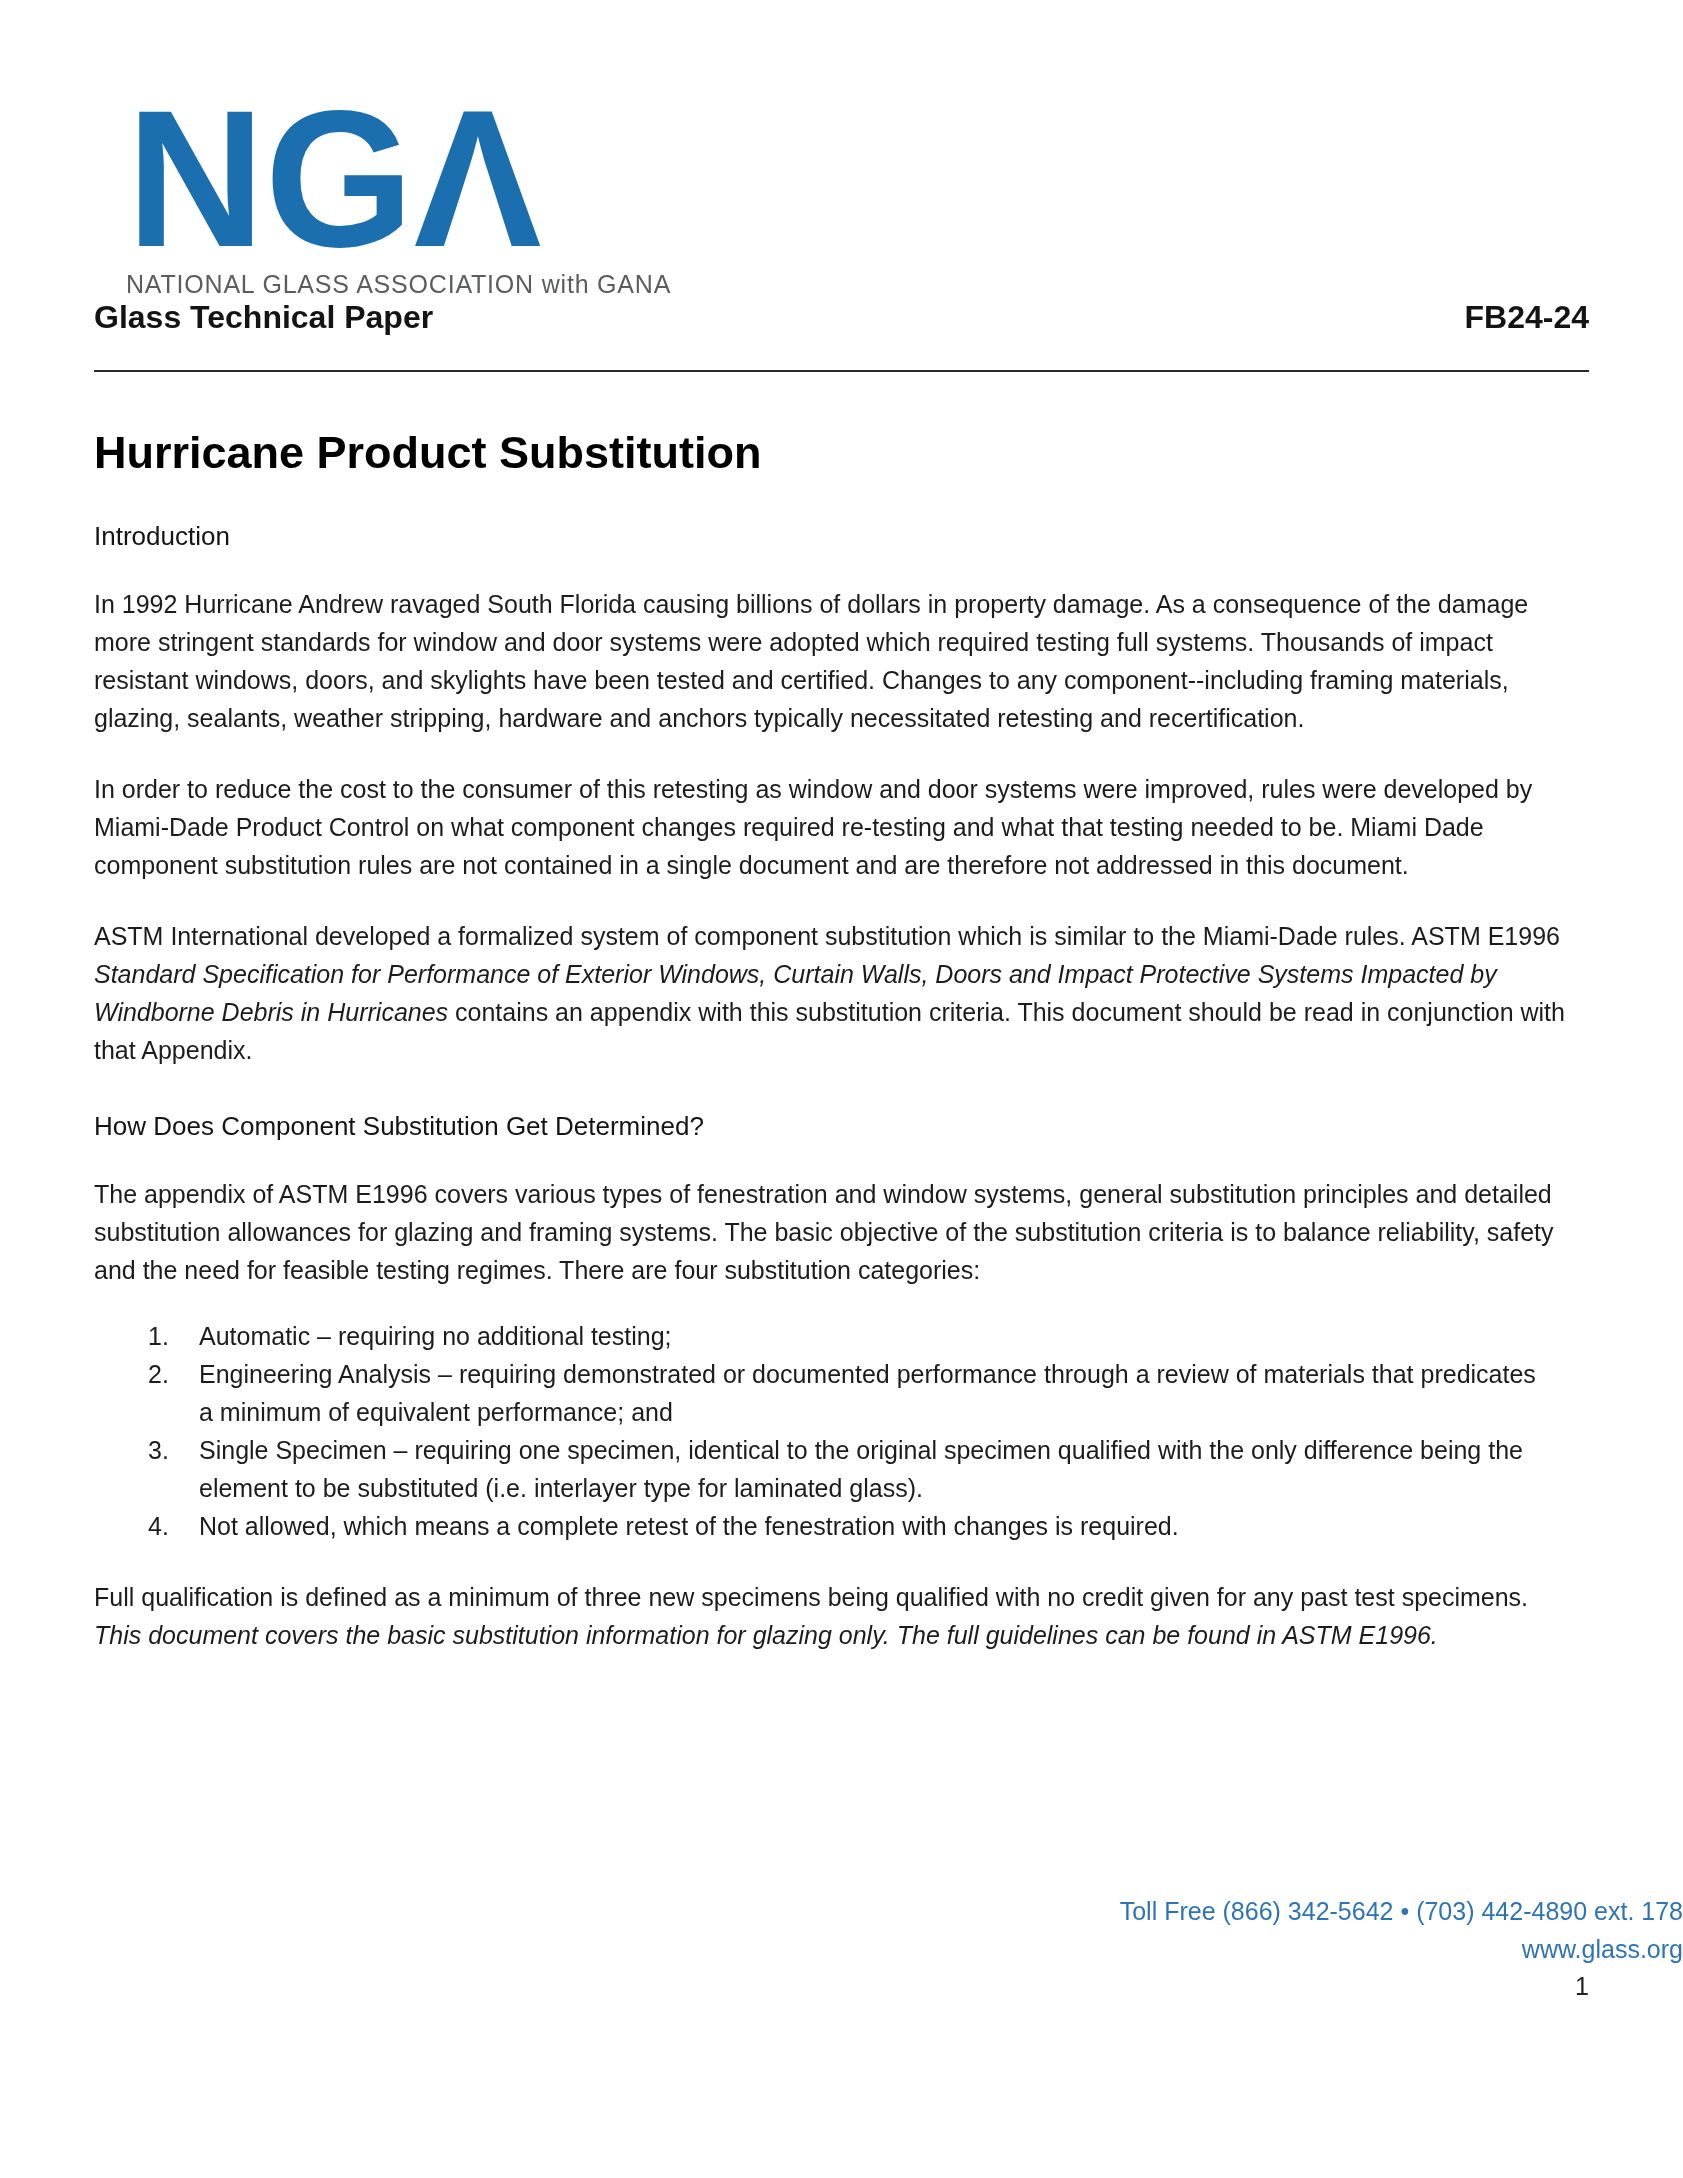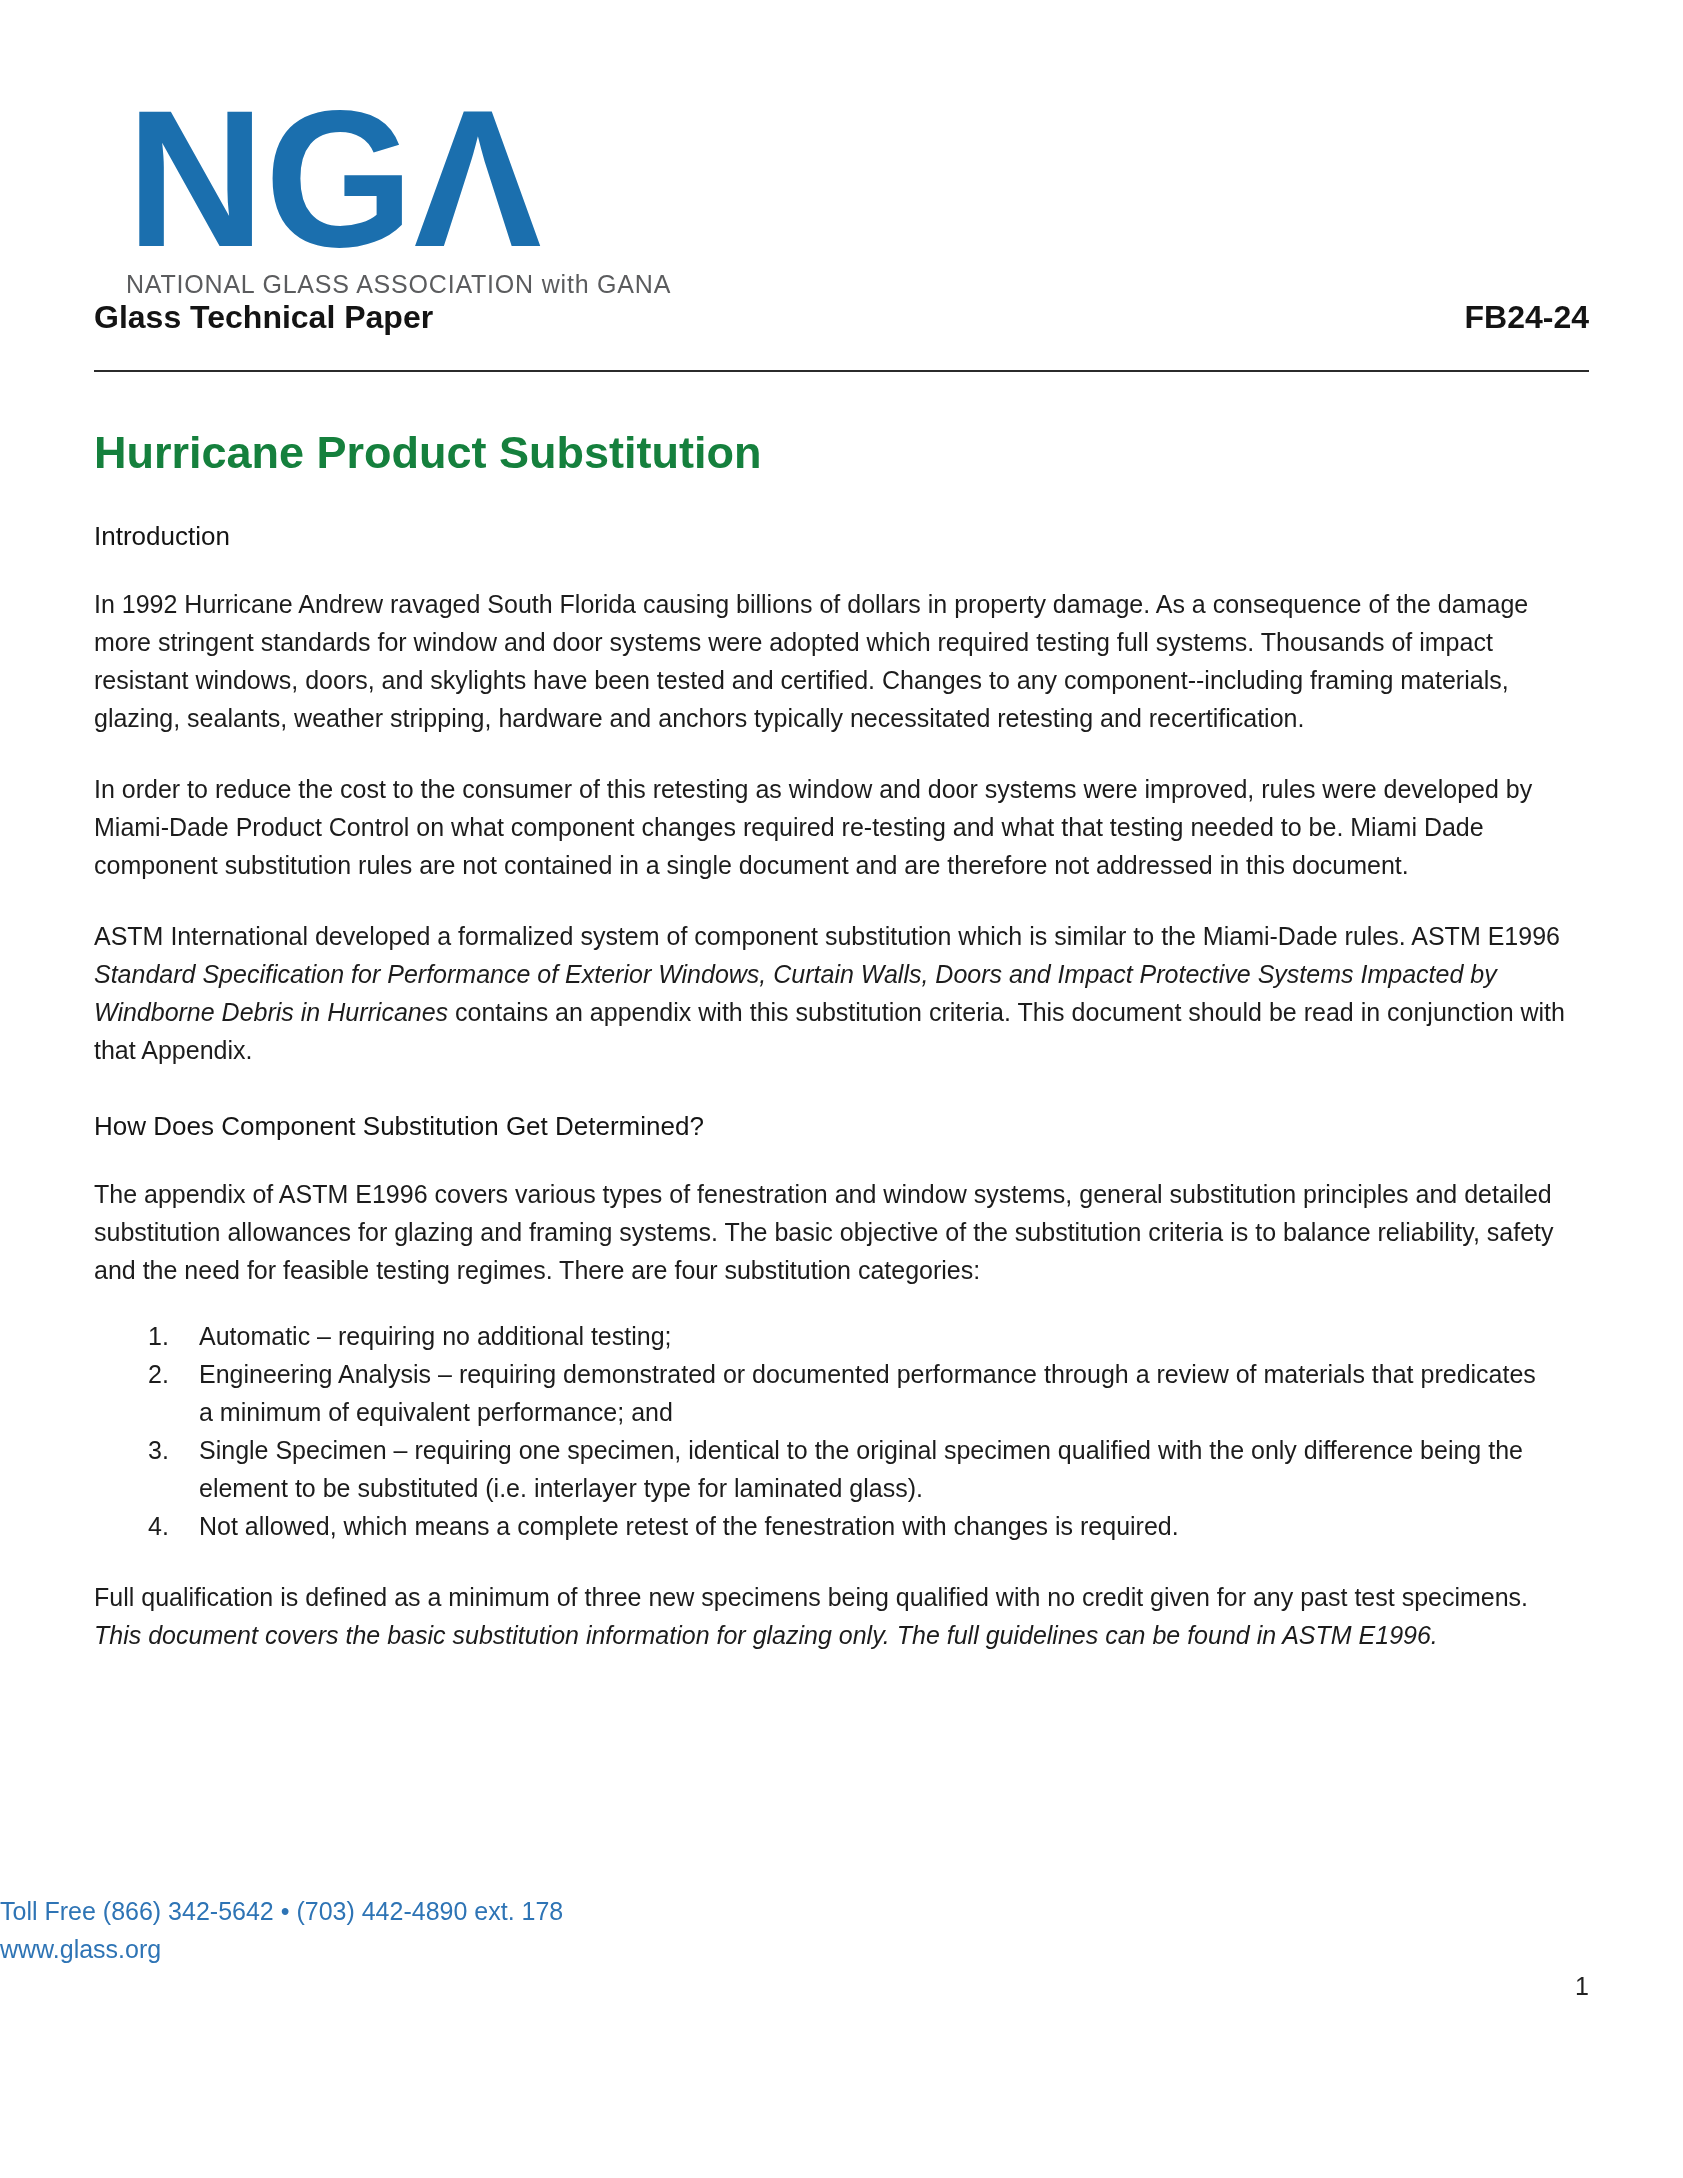--- a/index.html
+++ b/index.html
@@ -45,21 +45,21 @@
     margin-top:34px;
     border:none;
     border-top:2px solid #2b2b2b;
   }
 
   
   .page-title{
     margin-top:55px;
     font-size:45px;
     font-weight:bold;
-    color:#15803d;
+    color:#000000;
   }
   .section-heading{
     margin-top:42px;
     font-size:26px;
     font-weight:normal;
     color:#141414;
   }
   .para{
     margin-top:33px;
     font-size:25px;
@@ -80,21 +80,21 @@
   .subst-list .num{
     flex:0 0 51px;
   }
   .subst-list .li-text{flex:1;}
 
   
   .footer{
     position:absolute;
     left:0;right:0;
     top:1897px;
-    text-align:left;
+    text-align:right;
     font-size:25px;
     color:var(--link-blue);
   }
   .footer-site{
     display:inline-block;
     margin-top:9px;
     color:var(--link-blue);
     cursor:pointer;
   }
   .page-num{

